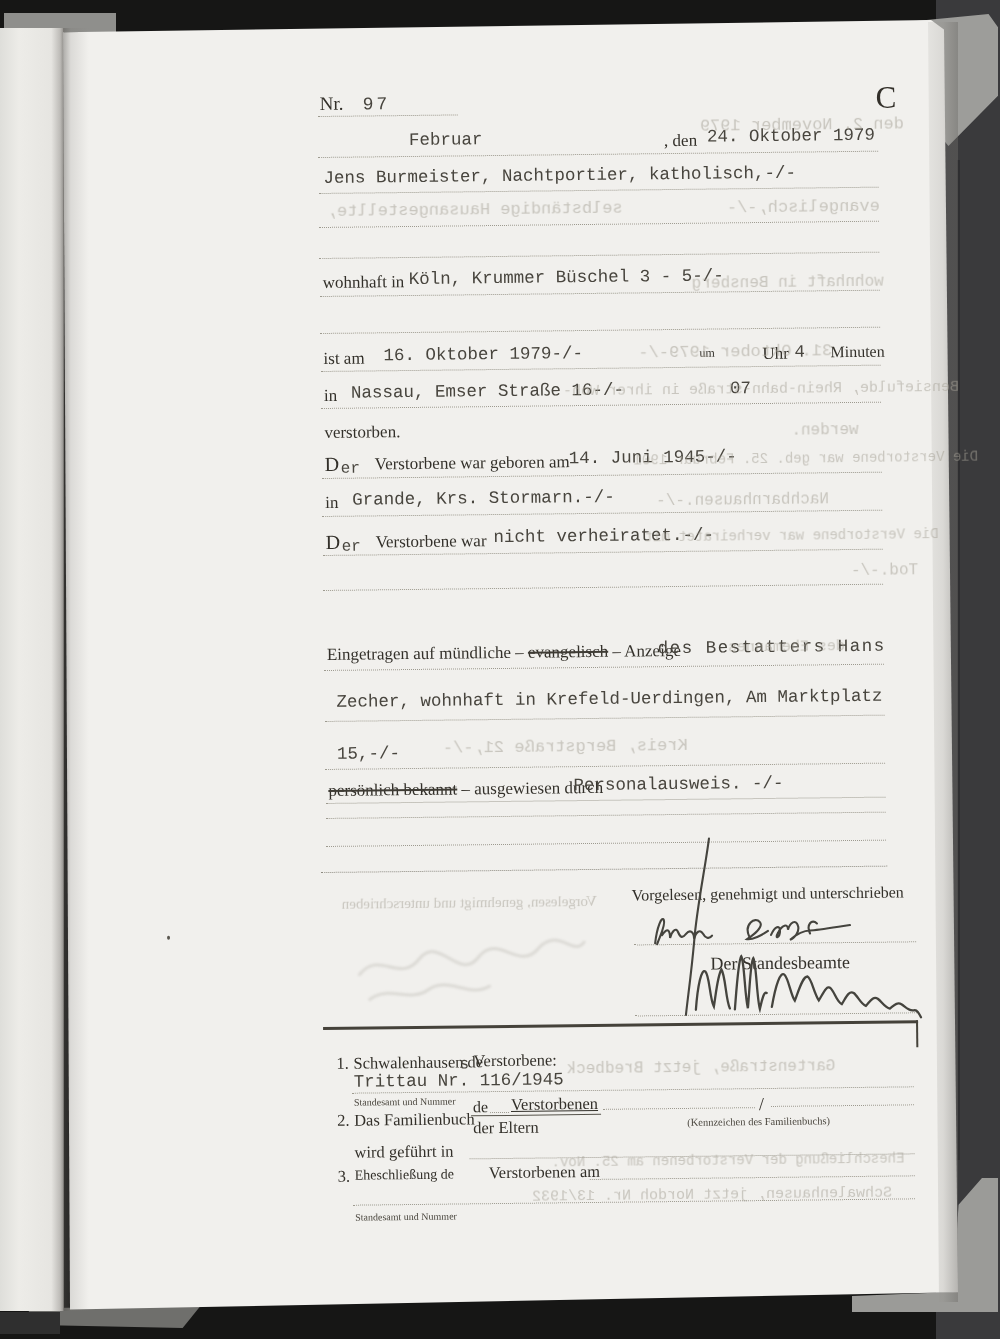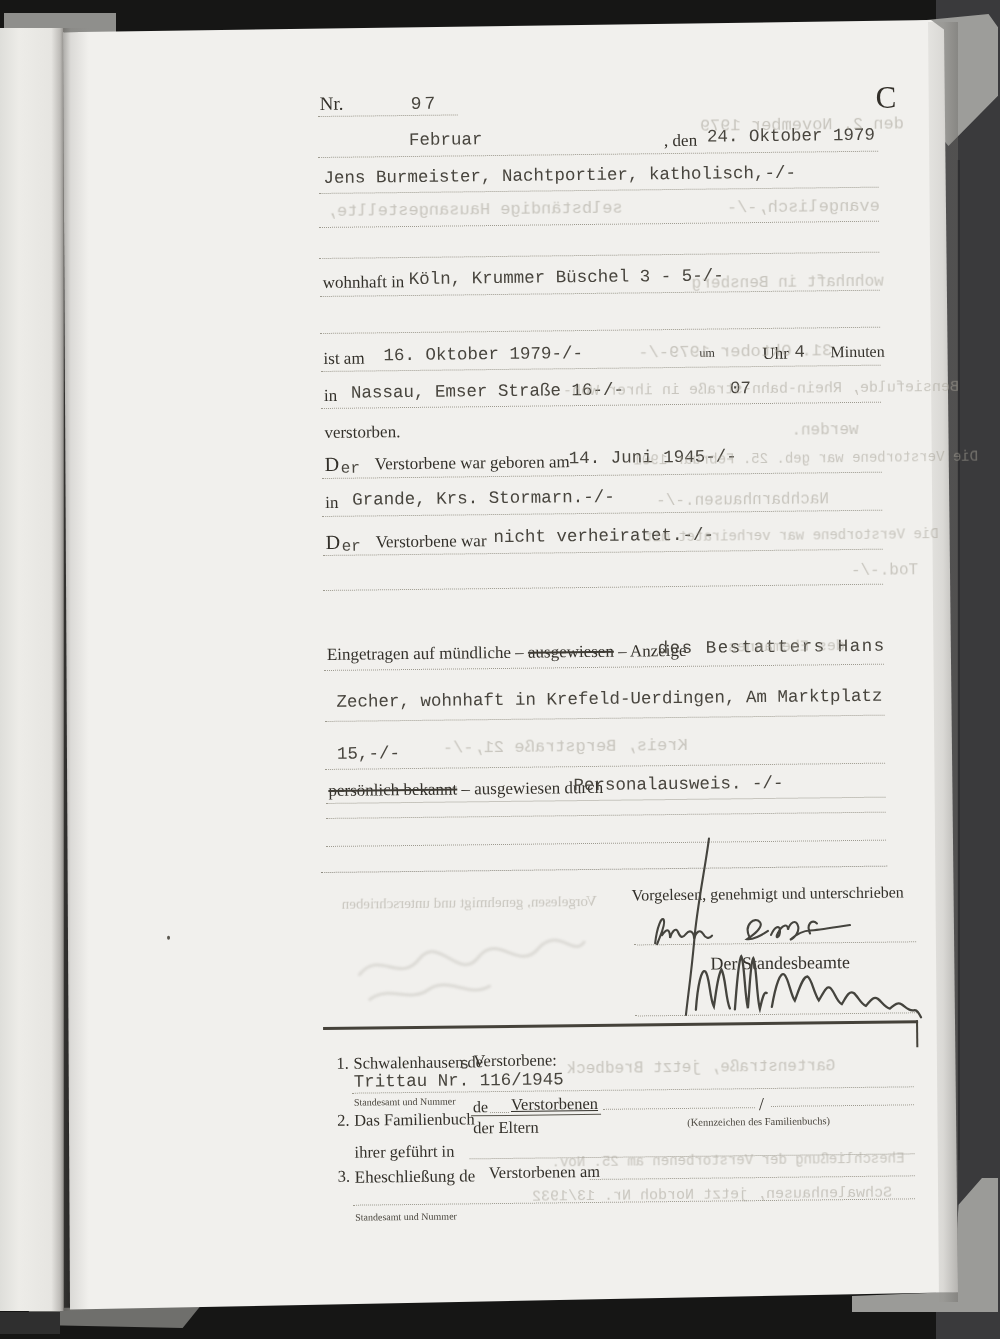--- a/index.html
+++ b/index.html
@@ -41,21 +41,21 @@
               clip-path:polygon(6.3% 2.4%,93.1% 1.5%,94.4% 2.2%,95.8% 96.5%,7% 97.8%);"></div>
   <div class="abs" style="left:63px;top:28px;width:26px;height:1283px;
               background:linear-gradient(90deg,rgba(90,88,84,.45) 0,rgba(120,118,114,.18) 30%,rgba(0,0,0,0) 100%);"></div>
   <div class="abs" style="left:908px;top:22px;width:50px;height:1280px;
               background:linear-gradient(90deg,rgba(0,0,0,0) 0,rgba(150,148,143,.25) 70%,rgba(110,108,104,.45) 100%);
               clip-path:polygon(40% 0,100% 0,100% 100%,62% 100%);"></div>
 
   <div id="content" style="position:absolute;inset:0;transform:rotate(-0.65deg);transform-origin:320px 140px;">
 
     <span class="abs serif" style="left:320px;top:94px;font-size:19px;">Nr.</span>
-    <span class="abs mono" style="left:363px;top:96px;font-size:18px;letter-spacing:3px;margin-left:48px;">97</span>
+    <span class="abs mono" style="left:363px;top:96px;font-size:18px;letter-spacing:3px;">97</span>
     <div class="line" style="left:318px;top:116px;width:140px;"></div>
     <span class="abs serif" style="left:876px;top:88px;font-size:31px;">C</span>
 
     <span class="abs mono" style="left:409px;top:133px;font-size:17.5px;">Februar</span>
     <span class="abs serif" style="left:664px;top:136px;font-size:17px;">, den</span>
     <span class="abs mono" style="left:707px;top:133px;font-size:17.5px;">24. Oktober 1979</span>
     <div class="line" style="left:318px;top:157px;width:560px;"></div>
 
     <span class="abs mono" style="left:323px;top:170px;font-size:17.5px;">Jens Burmeister, Nachtportier, katholisch,-/-</span>
     <div class="line" style="left:318px;top:193px;width:560px;"></div>
@@ -92,21 +92,21 @@
     <div class="line" style="left:318px;top:516px;width:560px;"></div>
 
     <span class="abs serif" style="left:321px;top:532px;font-size:20px;">D</span>
     <span class="abs mono" style="left:337px;top:539px;font-size:16px;">er</span>
     <span class="abs serif" style="left:371px;top:534px;font-size:17px;">Verstorbene war</span>
     <span class="abs mono" style="left:489px;top:531px;font-size:17.5px;">nicht verheiratet.-/-</span>
     <div class="line" style="left:318px;top:555px;width:560px;"></div>
     <div class="line" style="left:318px;top:590px;width:560px;"></div>
 
     <span class="abs serif" style="left:321px;top:646px;font-size:17px;">
-      <span>Eingetragen auf mündliche – </span><span class="struck">ausgewiesen</span><span> – Anzeige</span>
+      <span>Eingetragen auf mündliche – </span><span class="struck">evangelisch</span><span> – Anzeige</span>
     </span>
     <span class="abs mono" style="left:652px;top:644px;font-size:17.5px;letter-spacing:1.5px;">des Bestatters Hans</span>
     <div class="line" style="left:318px;top:670px;width:560px;"></div>
     <span class="abs mono" style="left:330px;top:694px;font-size:17.5px;">Zecher, wohnhaft in Krefeld-Uerdingen, Am Marktplatz</span>
     <div class="line" style="left:318px;top:721px;width:560px;"></div>
     <span class="abs mono" style="left:330px;top:746px;font-size:17.5px;">15,-/-</span>
     <div class="line" style="left:318px;top:769px;width:560px;"></div>
     <span class="abs serif" style="left:321px;top:782px;font-size:17px;">
       <span class="struck">persönlich bekannt</span><span> – ausgewiesen durch</span>
     </span>
@@ -148,25 +148,25 @@
     <span class="abs serif" style="left:343px;top:1113px;font-size:16.5px;">Das Familienbuch</span>
     <span class="abs serif" style="left:462px;top:1101px;font-size:16px;">de</span>
     <div class="line" style="left:479px;top:1114px;width:19px;"></div>
     <span class="abs serif" style="left:500px;top:1099px;font-size:16.5px;text-decoration:underline;">Verstorbenen</span>
     <div class="solidline" style="left:460px;top:1117px;width:130px;height:1.2px;background:#55524a;"></div>
     <span class="abs serif" style="left:462px;top:1122px;font-size:16.5px;text-align:center;">der Eltern</span>
     <div class="line" style="left:592px;top:1112px;width:152px;"></div>
     <span class="abs serif" style="left:748px;top:1100px;font-size:18px;">/</span>
     <div class="line" style="left:760px;top:1111px;width:143px;"></div>
     <span class="abs cap" style="left:676px;top:1122px;font-size:10.5px;">(Kennzeichen des Familienbuchs)</span>
-    <span class="abs serif" style="left:343px;top:1145px;font-size:16.5px;">ihrer geführt in</span>
+    <span class="abs serif" style="left:343px;top:1145px;font-size:16.5px;">wird geführt in</span>
     <div class="line" style="left:458px;top:1160px;width:445px;"></div>
 
     <span class="abs serif" style="left:326px;top:1169px;font-size:16.5px;">3.</span>
-    <span class="abs serif" style="left:343px;top:1169px;font-size:17px;">Eheschließung de</span>
+    <span class="abs serif" style="left:343px;top:1169px;font-size:14px;">Eheschließung de</span>
     <span class="abs serif" style="left:477px;top:1167px;font-size:16.5px;">Verstorbenen am</span>
     <div class="line" style="left:578px;top:1182px;width:325px;"></div>
     <div class="line" style="left:341px;top:1205px;width:562px;"></div>
     <span class="abs cap" style="left:343px;top:1213px;">Standesamt und Nummer</span>
 
     <span class="bleed" style="left:700px;top:122px;font-size:17px;">den 2. November 1979</span>
     <span class="bleed" style="left:326px;top:203px;font-size:17px;">selbständige Hausangestellte,</span>
     <span class="bleed" style="left:726px;top:204px;font-size:17px;">evangelisch,-/-</span>
     <span class="bleed" style="left:690px;top:280px;font-size:16px;">wohnhaft in Bensberg</span>
     <span class="bleed" style="left:636px;top:348px;font-size:17px;">31. Oktober 1979-/-</span>

